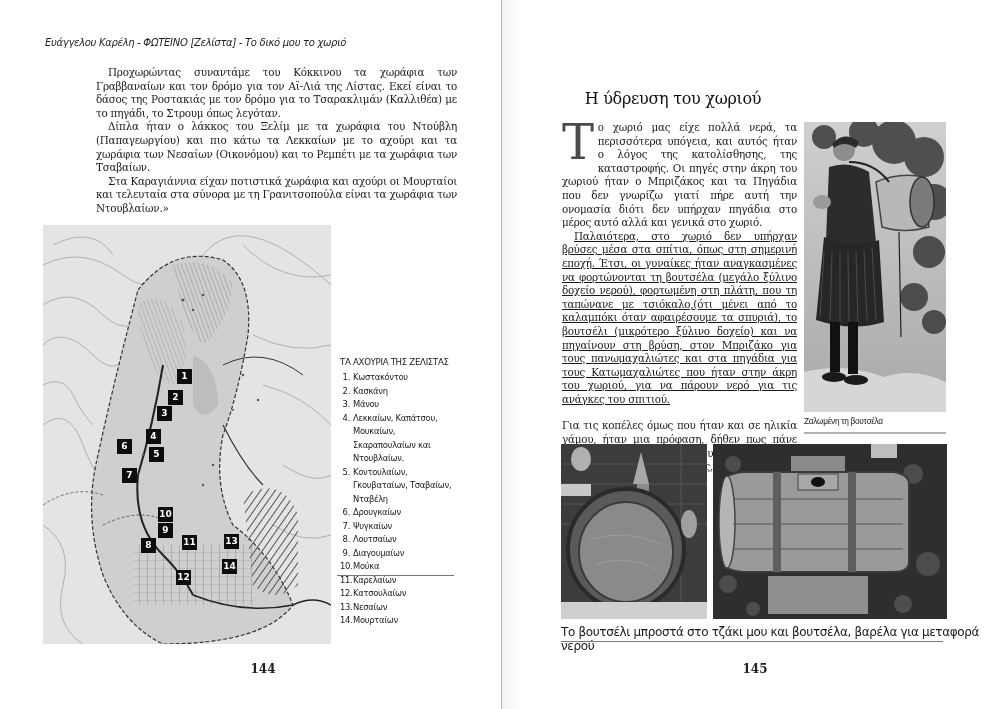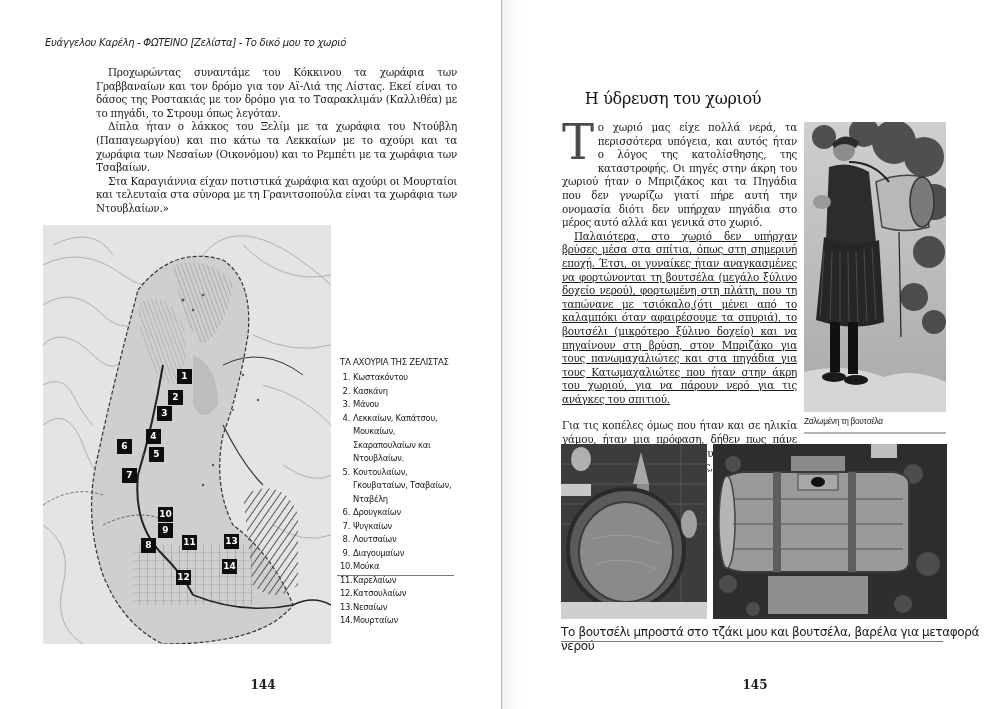--- a/index.html
+++ b/index.html
@@ -36,21 +36,21 @@
     .legend { position: absolute; left: 327px; top: 327px; width: 118px;
       font-family: "DejaVu Sans", sans-serif; color: #1a1a1a; letter-spacing: -0.3px; }
     .legend-title { font-size: 8.6px; line-height: 12px; margin-bottom: 3px; margin-top: 29px; }
     .legend-list { list-style: none; }
     .legend-list li { font-size: 8.4px; line-height: 13.5px; display: flex; }
     .legend-list .num { width: 13px; text-align: right; flex-shrink: 0; padding-right: 3px; }
     .legend-list .lbl { flex: 1; }
     .legend-rule { position: absolute; left: 324px; top: 575px; width: 117px; height: 1px; background: #777; }
 
     .page-number { position: absolute; top: 662px; font-family: "DejaVu Serif", serif; font-weight: bold;
-      font-size: 12px; color: #222; text-align: center; width: 60px; margin-top: 16px; }
+      font-size: 12px; color: #222; text-align: center; width: 60px; }
     .pn-left { left: 220px; }
 
     .chapter-title { position: absolute; left: 548px; top: 89px; width: 250px; text-align: center;
       font-family: "DejaVu Serif", serif; font-size: 16px; color: #111; letter-spacing: -0.3px; }
 
     .right-text { position: absolute; left: 562px; top: 121px; width: 235px; }
     .right-text p { text-indent: 0; }
     .right-text p.ind { text-indent: 12px; text-decoration: underline; }
     .dropcap { float: left; font-family: "DejaVu Serif", serif; font-size: 48px; line-height: 40px;
       color: #4a4a4a; margin: 1px 4px 0 0; height: 40px; }

